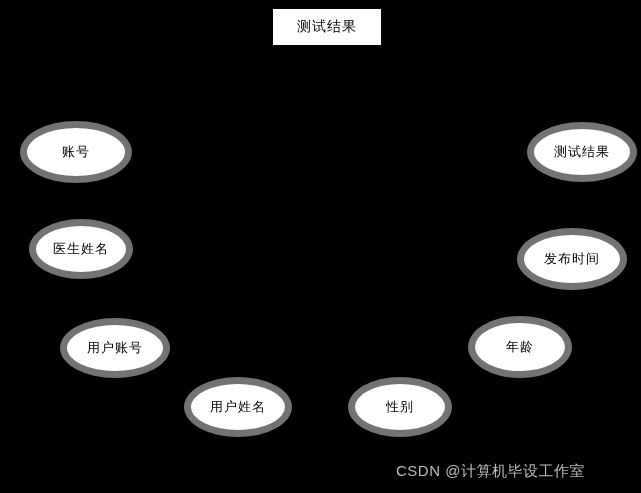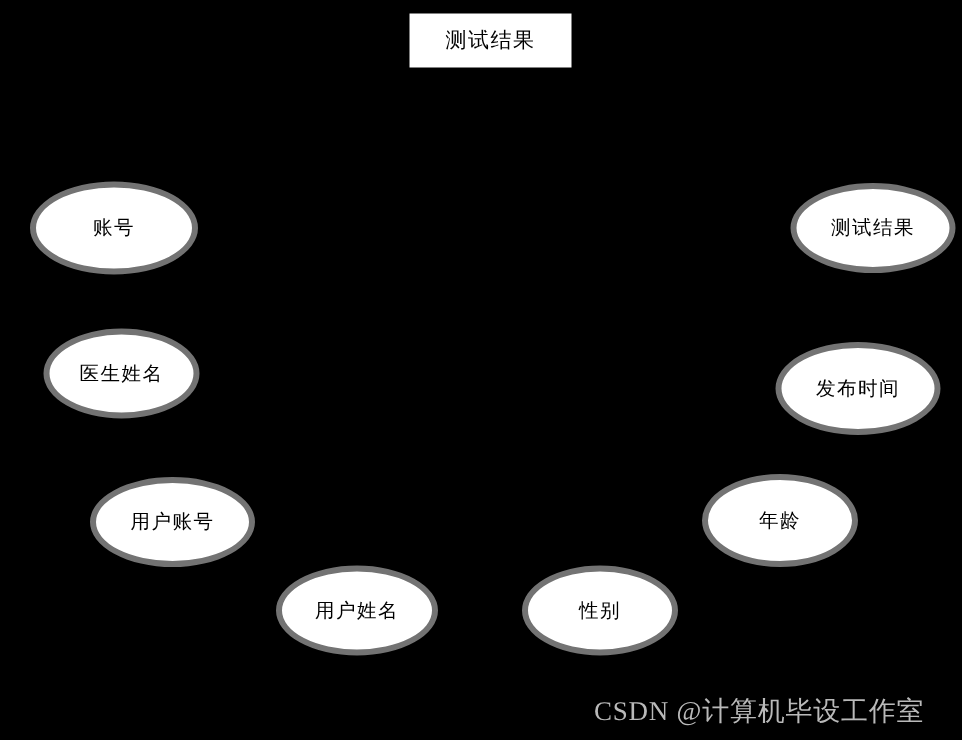--- a/index.html
+++ b/index.html
@@ -6,51 +6,51 @@
     margin: 0;
     padding: 0;
     background: #000000;
   }
   #canvas {
     position: relative;
     width: 641px;
     height: 493px;
     background: #000000;
     overflow: hidden;
-    font-family: Liberation Serif, serif;
+    font-family: Liberation Sans, sans-serif;
   }
   .entity-box {
     position: absolute;
     background: #ffffff;
     border: 1px solid #000000;
     color: #000000;
     display: flex;
     align-items: center;
     justify-content: center;
     font-size: 14px;
     letter-spacing: 1px;
     box-sizing: border-box;
   }
   .attr-ellipse {
     position: absolute;
     background: #ffffff;
-    border: 4px solid #737373;
+    border: 7px solid #737373;
     border-radius: 50%;
     color: #000000;
     display: flex;
     align-items: center;
     justify-content: center;
     font-size: 13px;
     letter-spacing: 1px;
     box-sizing: border-box;
   }
   .watermark {
     position: absolute;
     color: #b9b9b9;
-    font-size: 18px;
+    font-size: 15px;
     letter-spacing: 0.5px;
     white-space: nowrap;
   }
 </style>
 </head>
 <body>
 
 <div id="canvas">
 
   <div class="entity-box" style="left:272px; top:8px; width:110px; height:38px;">

